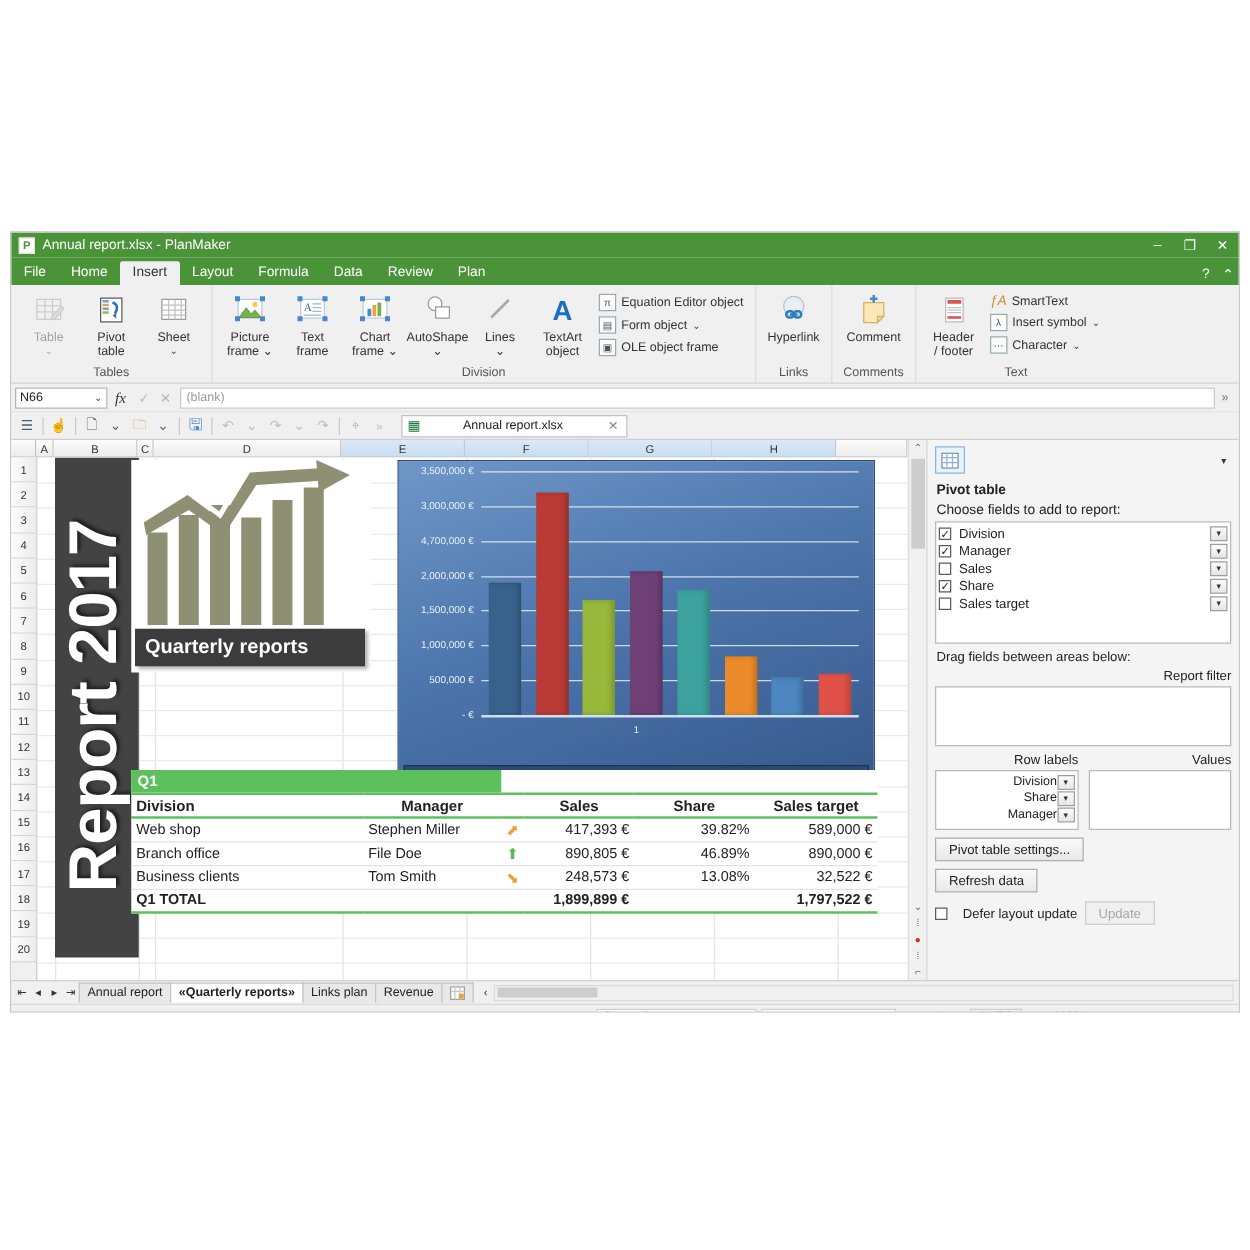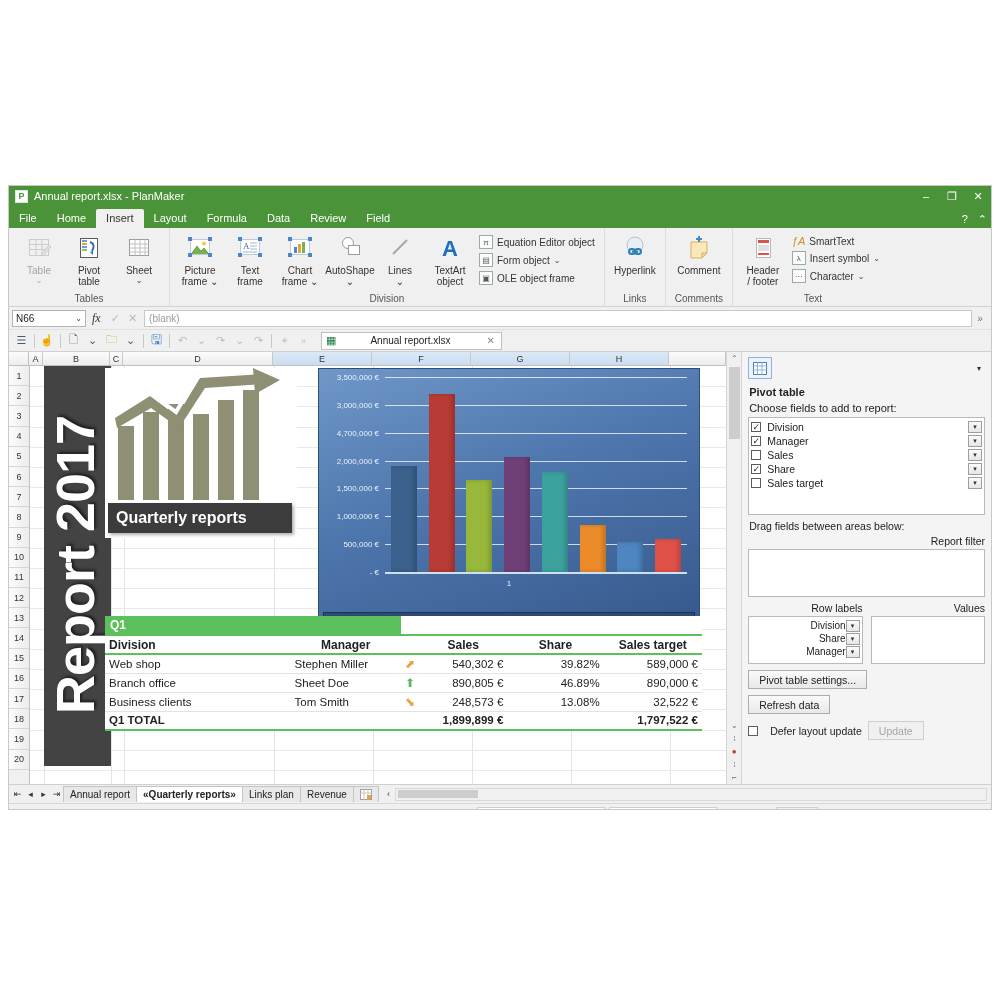--- a/index.html
+++ b/index.html
@@ -345,21 +345,21 @@
   </div>
 
   <div class="tabbar">
     <div class="tab">File</div>
     <div class="tab">Home</div>
     <div class="tab active">Insert</div>
     <div class="tab">Layout</div>
     <div class="tab">Formula</div>
     <div class="tab">Data</div>
     <div class="tab">Review</div>
-    <div class="tab">Field</div>
+    <div class="tab">Plan</div>
     <div class="tabbar-right">
       <span>?</span>
       <span>⌃</span>
     </div>
   </div>
 
   <div class="ribbon">
 
     <div class="rgroup">
       <div class="items">
@@ -829,27 +829,27 @@
               <td class="ctr" style="width:110px">Manager</td>
               <td class="arrowcell"></td>
               <td class="ctr" style="width:88px">Sales</td>
               <td class="ctr" style="width:96px">Share</td>
               <td class="ctr" style="width:98px">Sales target</td>
             </tr>
             <tr>
               <td>Web shop</td>
               <td>Stephen Miller</td>
               <td class="arrowcell" style="color:#e8a33d">⬈</td>
-              <td class="num">540,302 €</td>
+              <td class="num">417,393 €</td>
               <td class="num">39.82%</td>
               <td class="num">589,000 €</td>
             </tr>
             <tr>
               <td>Branch office</td>
-              <td>Sheet Doe</td>
+              <td>File Doe</td>
               <td class="arrowcell" style="color:#5cb85c">⬆</td>
               <td class="num">890,805 €</td>
               <td class="num">46.89%</td>
               <td class="num">890,000 €</td>
             </tr>
             <tr>
               <td>Business clients</td>
               <td>Tom Smith</td>
               <td class="arrowcell" style="color:#e8a33d">⬊</td>
               <td class="num">248,573 €</td>

